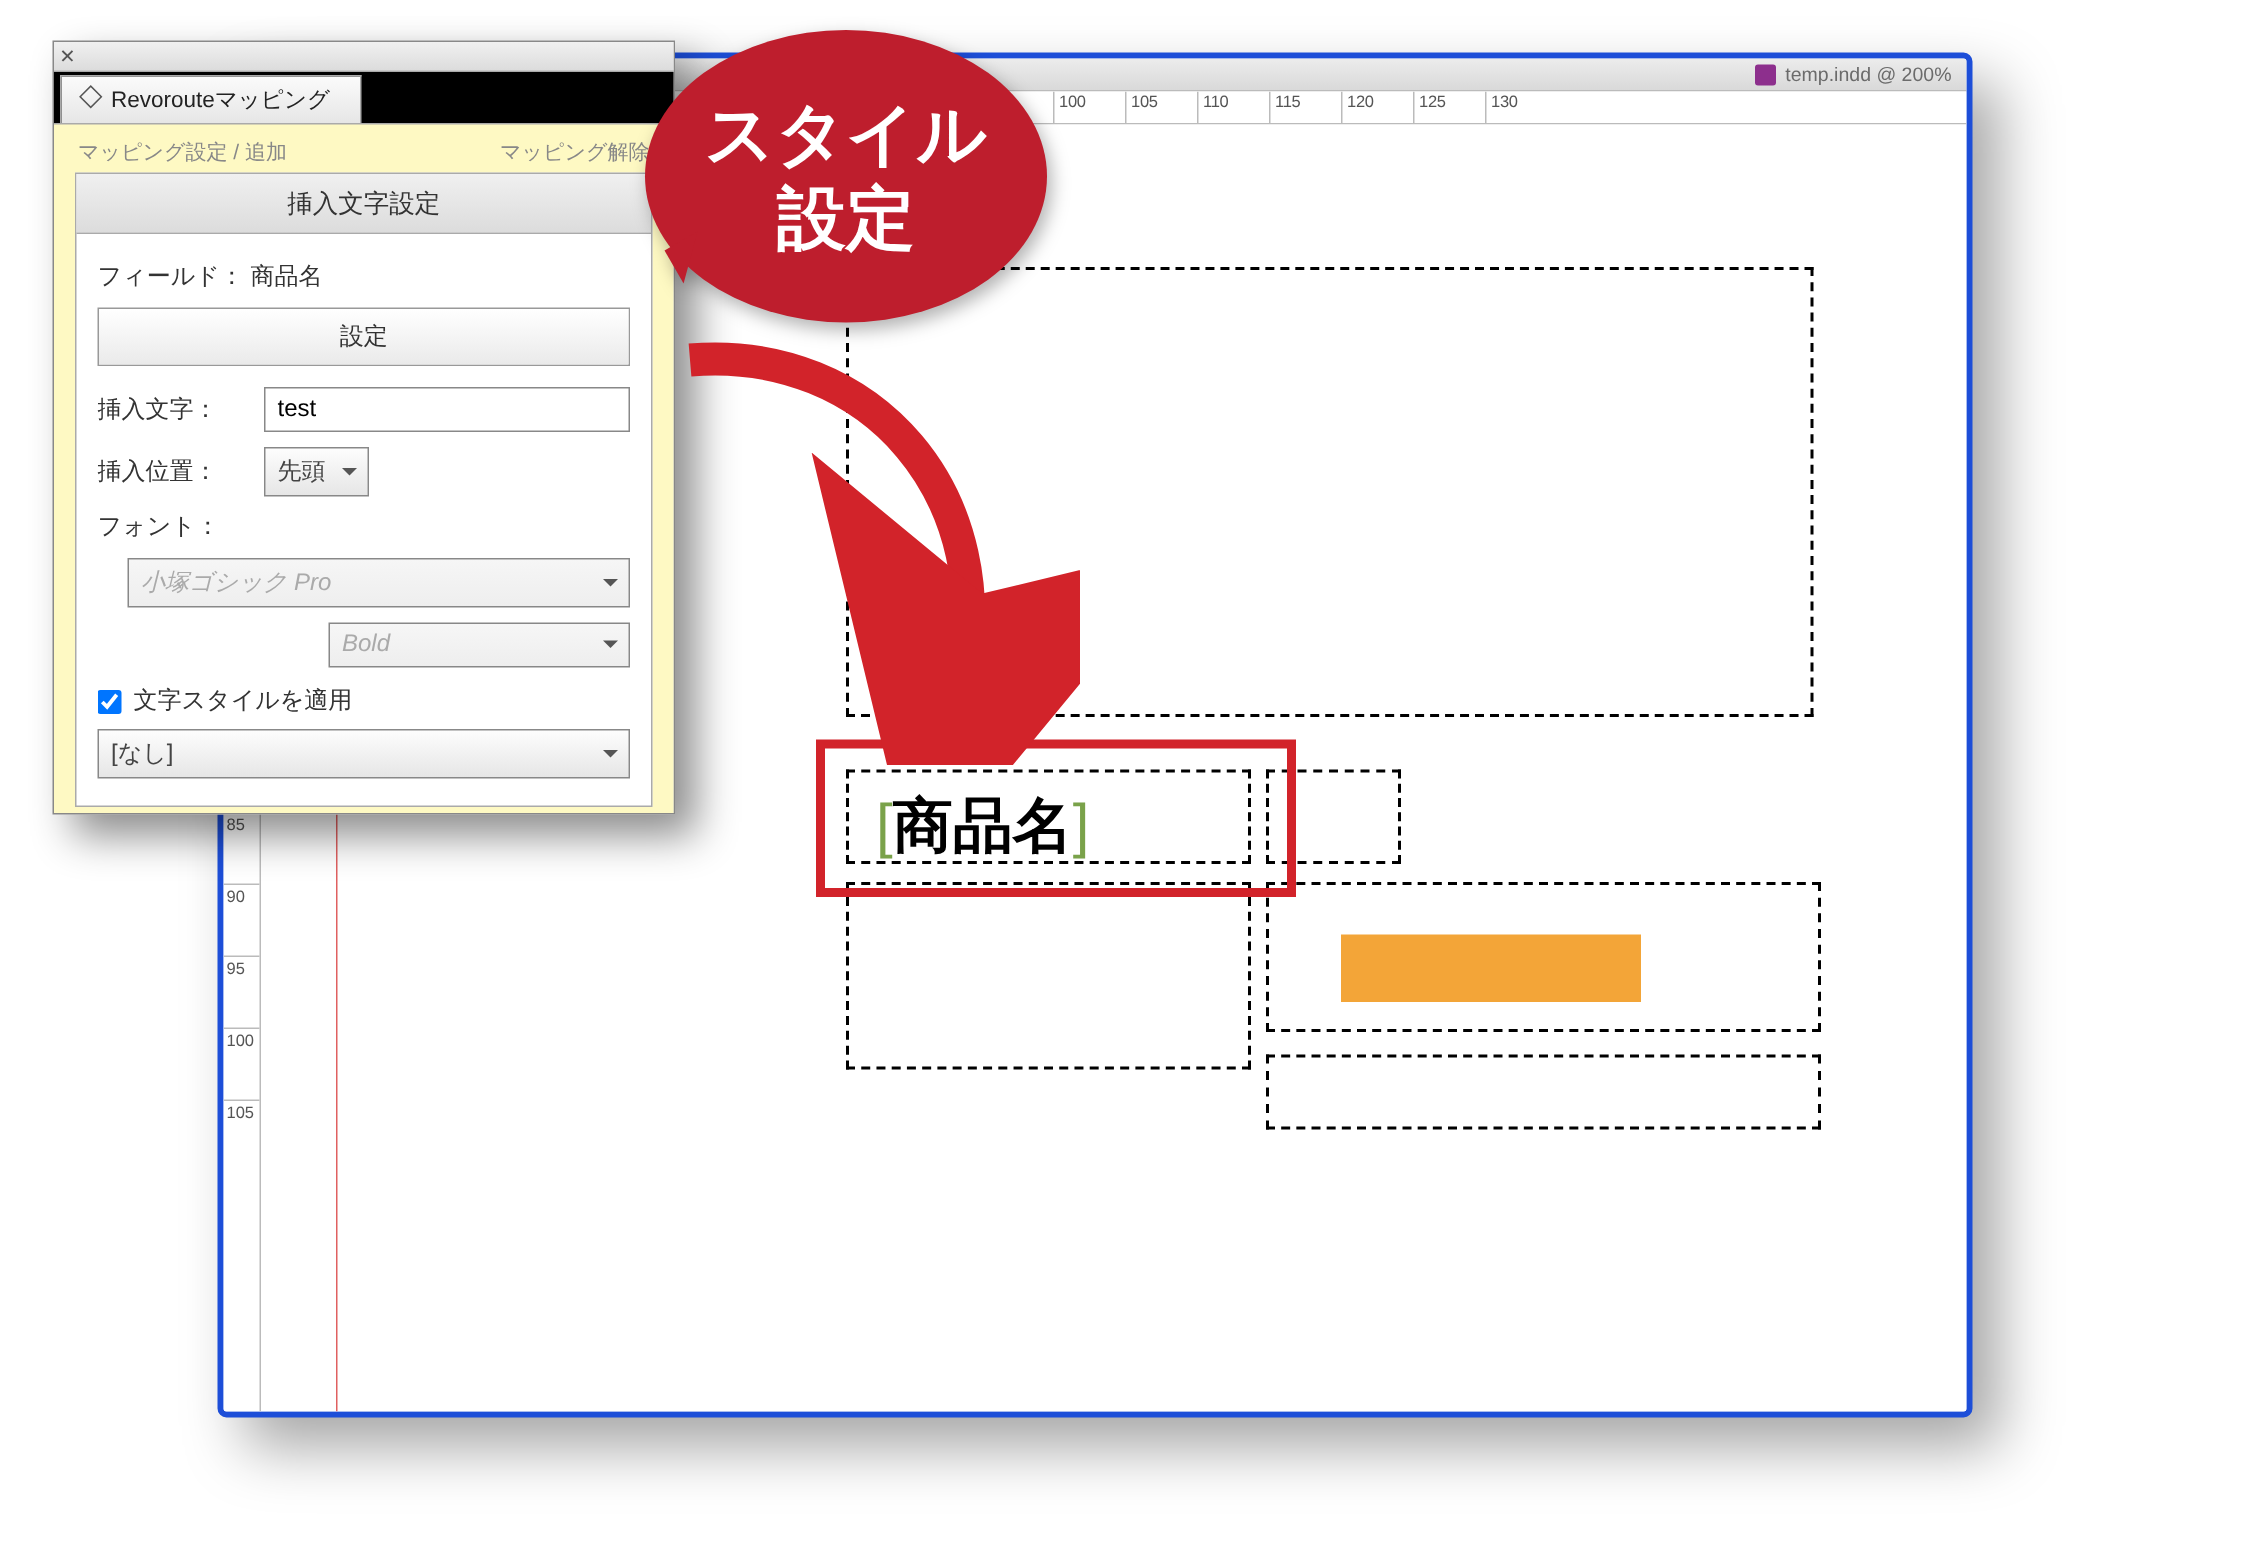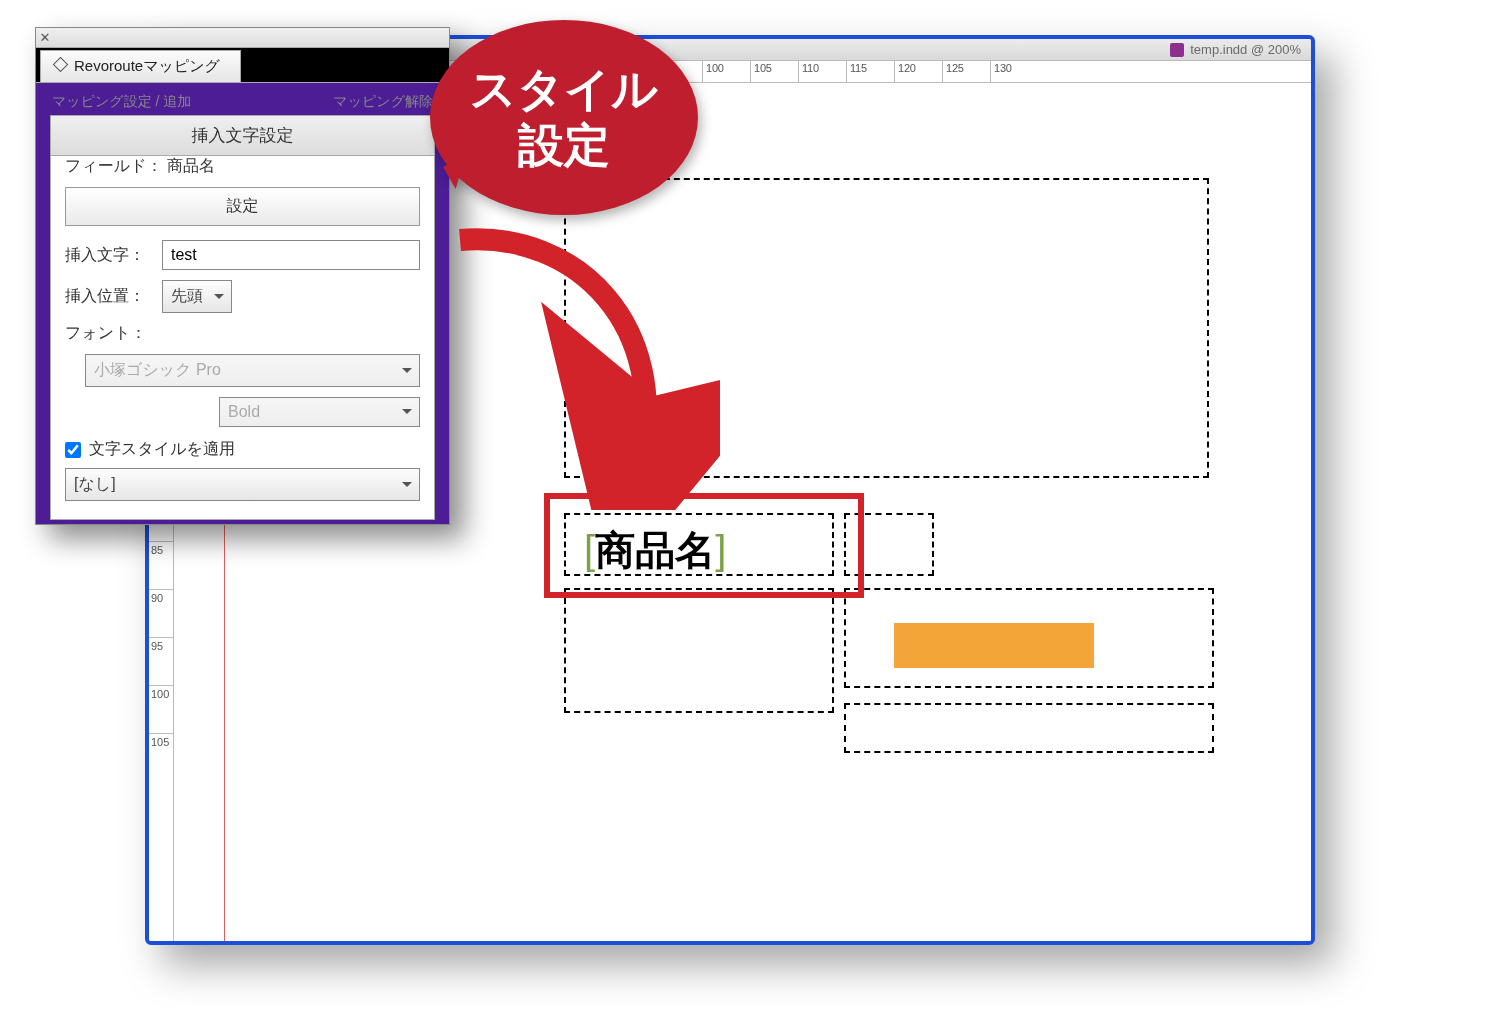--- a/index.html
+++ b/index.html
@@ -74,53 +74,53 @@
       border-bottom:1px solid #aaa; display:flex;align-items:center;
     }
     .close-x{ width:18px;text-align:center;color:#555;cursor:pointer;font-size:13px;}
     .panel-tab{
       display:inline-block;padding:6px 20px 6px 14px;
       background:linear-gradient(#fbfbfb,#e6e6e6);
       border:1px solid #aaa;border-bottom:none;
       font-size:15px;color:#222;margin-left:4px;
     }
     .panel-tab::before{content:"";display:inline-block;width:9px;height:9px;border:1px solid #555;transform:rotate(45deg);margin-right:8px;position:relative;top:-1px;}
-    .panel-body{background:#4c1d95;border-top:1px solid #aaa;padding:10px 16px 4px;}
+    .panel-body{background:#fef9c3;border-top:1px solid #aaa;padding:10px 16px 4px;}
     .row-links{display:flex;justify-content:space-between;font-size:14px;color:#888;margin-bottom:6px;}
 
     
     .inner-dialog{
       background:#fff;border:1px solid #aaa;margin:-2px -2px 0 -2px;
     }
     .inner-title{
       text-align:center;font-size:17px;padding:8px 0;
       background:linear-gradient(#f0f0f0,#dcdcdc);border-bottom:1px solid #aaa;
       font-weight:500;
     }
-    .inner-body{padding:0 14px 18px;font-size:16px;}
+    .inner-body{padding:18px 14px 18px;font-size:16px;}
     .field-line{margin-bottom:10px;}
     .tabs2{display:flex;border:1px solid #999;margin-bottom:14px;}
     .tabs2 div{flex:1;text-align:center;padding:8px 0;font-size:16px;}
     .tabs2 .active{background:linear-gradient(#fff,#eaeaea);}
     .tabs2 .inactive{background:linear-gradient(#dcdcdc,#c8c8c8);color:#777;border-left:1px solid #999;}
-    .form-row{display:flex;align-items:center;margin:10px 0;gap:2px;}
+    .form-row{display:flex;align-items:center;margin:10px 0;gap:16px;}
     .form-row label{min-width:95px;}
     input[type=text]{border:1px solid #888;padding:5px 8px;font-size:16px;}
     .txt-wide{flex:1;}
     select, .fake-select{
       border:1px solid #888;background:linear-gradient(#fdfdfd,#e6e6e6);
       padding:5px 28px 5px 8px;font-size:16px;color:#444;
       appearance:none;position:relative;display:inline-block;
     }
     .select-wrap{position:relative;display:inline-block;}
     .select-wrap::after{
       content:"";position:absolute;right:8px;top:50%;margin-top:-3px;
       border:5px solid transparent;border-top-color:#555;
     }
-    .disabled{color:#aaa !important;background:linear-gradient(#f6f6f6,#eee);}
+    .disabled{color:#aaa !important;background:linear-gradient(#f6f6f6,#eee);font-style:italic;}
     .indent{margin-left:20px;}
     .chk{display:flex;align-items:center;gap:8px;margin:12px 0 8px;}
     .chk input{width:16px;height:16px;}
     .full-select{width:100%;}
 
     
     .callout{
       position:absolute; left:430px; top:20px;
       width:268px;height:195px;border-radius:50%;
       background:#be1e2d;color:#fff;display:flex;align-items:center;justify-content:center;

